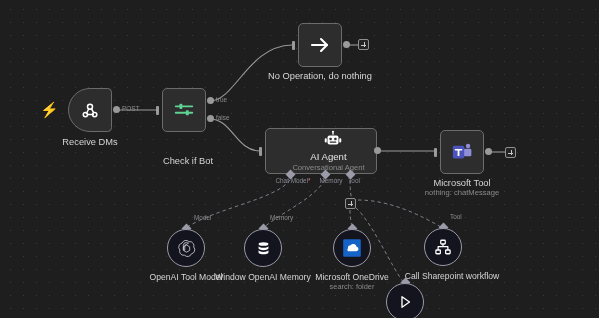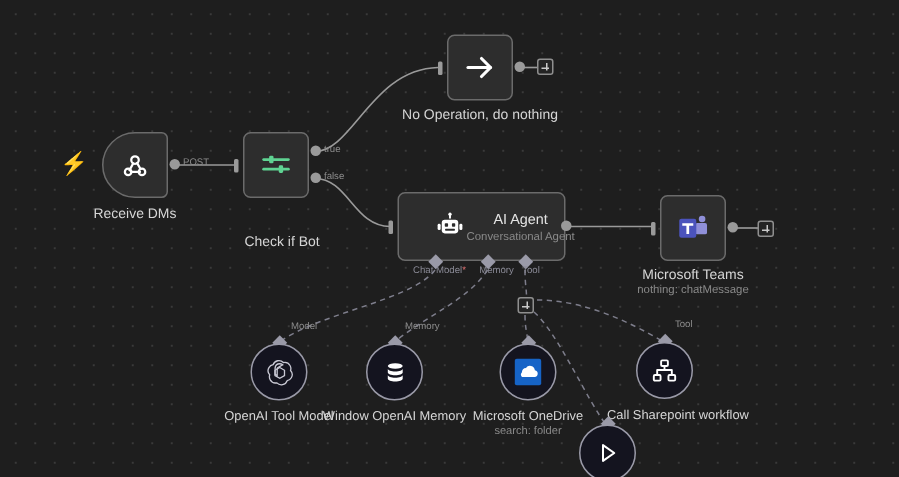--- a/index.html
+++ b/index.html
@@ -165,21 +165,21 @@
         <path d="M4 12 H19"></path>
         <path d="M13 6 L19 12 L13 18"></path>
       </g>
     </svg>
   </div>
   <div class="port" style="left:343px;top:41px;"></div>
   <div class="plus-btn" style="left:358px;top:39px;"></div>
   <div class="node-label" style="left:320px;top:71px;">No Operation, do nothing</div>
 
   <div class="port-in" style="left:259px;top:147px;"></div>
-  <div class="node" style="left:265px;top:128px;width:112px;height:46px;padding-left:23px;">
+  <div class="node" style="left:265px;top:128px;width:112px;height:46px;padding-left:23px;flex-direction:column;">
     <svg class="icon" width="22" height="22" viewBox="0 0 24 24" style="flex:none;">
       <g fill="#ffffff">
         <rect x="6" y="7" width="12" height="10" rx="2.2"></rect>
         <rect x="3" y="10" width="2.2" height="4.6" rx="1"></rect>
         <rect x="18.8" y="10" width="2.2" height="4.6" rx="1"></rect>
         <rect x="11.3" y="3.4" width="1.4" height="3" rx="0.7"></rect>
         <circle cx="12" cy="3" r="1.2"></circle>
       </g>
       <g fill="#2d2d2d">
         <rect x="8.2" y="9.6" width="2.4" height="2.6" rx="0.6"></rect>
@@ -210,21 +210,21 @@
   <div class="node" style="left:440px;top:130px;width:44px;height:44px;justify-content:center;">
     <svg class="icon" width="22" height="22" viewBox="0 0 24 24">
       <circle cx="18.6" cy="5.4" r="2.4" fill="#8f8fd8"></circle>
       <rect x="13.6" y="8.4" width="8.6" height="8.2" rx="1.4" fill="#8f8fd8"></rect>
       <rect x="2" y="5.2" width="12.4" height="13.8" rx="1.6" fill="#4b53bc"></rect>
       <path d="M4.2 8.6 H12.2 V10.4 H9.2 V16.4 H7.2 V10.4 H4.2 Z" fill="#ffffff"></path>
     </svg>
   </div>
   <div class="port" style="left:485px;top:148px;"></div>
   <div class="plus-btn" style="left:505px;top:147px;"></div>
-  <div class="node-label" style="left:462px;top:178px;">Microsoft Teams</div>
+  <div class="node-label" style="left:462px;top:178px;">Microsoft Tool</div>
   <div class="node-label node-sub" style="left:462px;top:188px;">nothing: chatMessage</div>
 
   <div class="port-diamond" style="left:183px;top:225px;"></div>
   <span class="port-label" style="left:194px;top:214px;">Model</span>
   <div class="subnode" style="left:167px;top:229px;">
     <svg class="icon" width="19" height="19" viewBox="0 0 24 24">
       <path d="M21.1 10.1a5.1 5.1 0 0 0-.44-4.2 5.2 5.2 0 0 0-5.6-2.5A5.2 5.2 0 0 0 6.4 5.2a5.1 5.1 0 0 0-3.5 2.5 5.2 5.2 0 0 0 .64 6.1 5.1 5.1 0 0 0 .44 4.2 5.2 5.2 0 0 0 5.6 2.5 5.2 5.2 0 0 0 8.66-1.8 5.1 5.1 0 0 0 3.5-2.5 5.2 5.2 0 0 0-.64-6.1z M12 4.4a3.9 3.9 0 0 1 2.5.9l-.12.07-4.2 2.43a.68.68 0 0 0-.34.6v5.92L8.1 13.3V7.9A3.87 3.87 0 0 1 12 4.4z" fill="none" stroke="#c9c9d4" stroke-width="1.1"></path>
       <path d="M12 7.6 L16 9.9 V14.4 L12 16.7 L8 14.4 V9.9 Z" fill="none" stroke="#c9c9d4" stroke-width="1.1"></path>
     </svg>
   </div>

